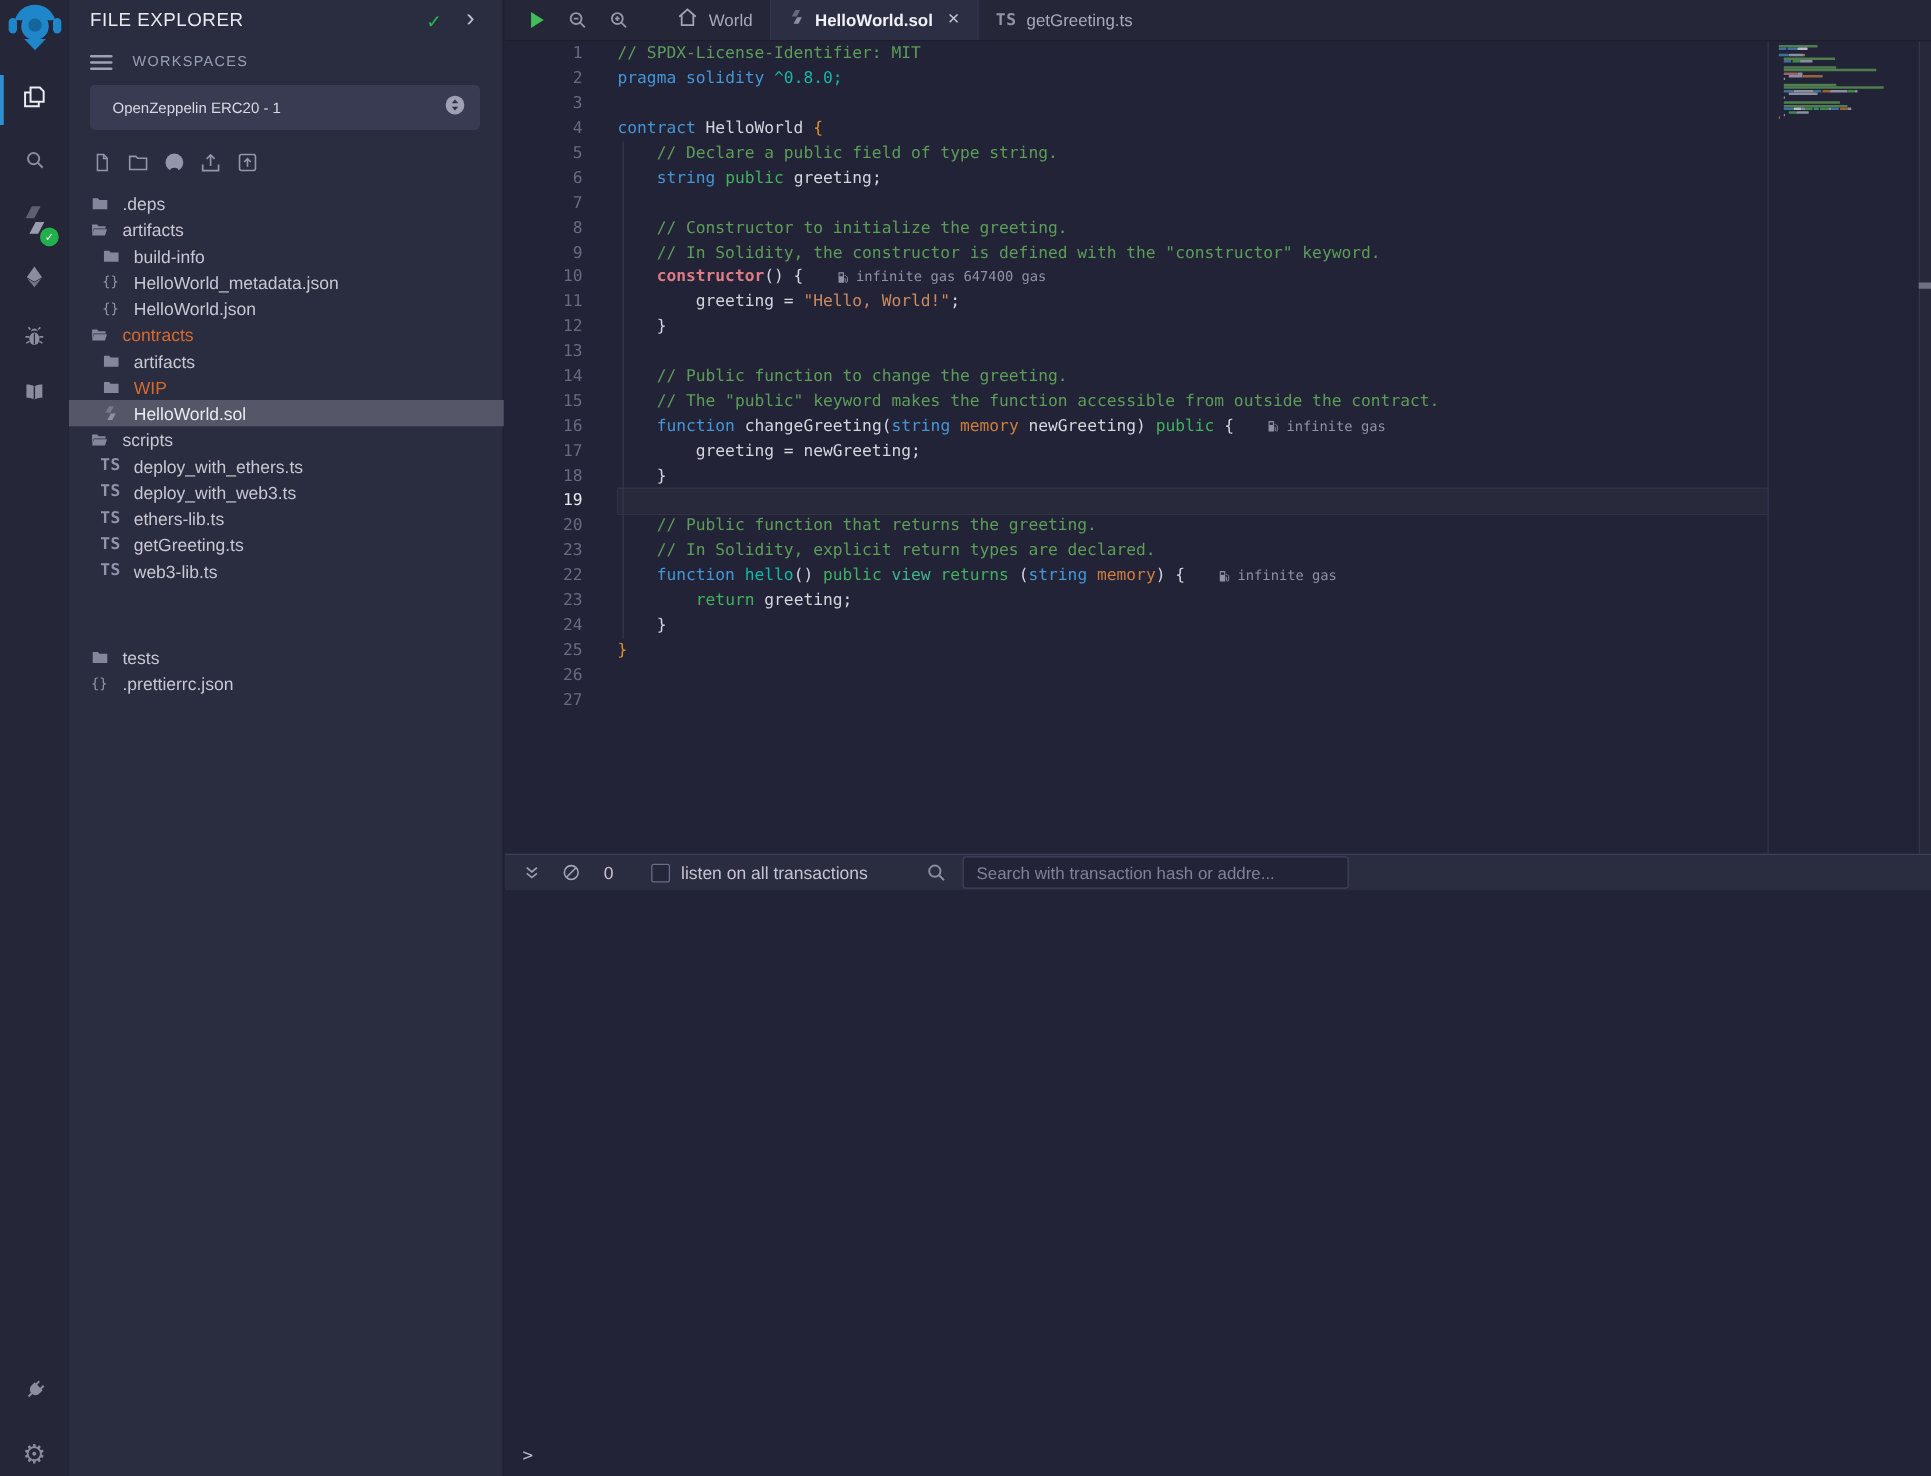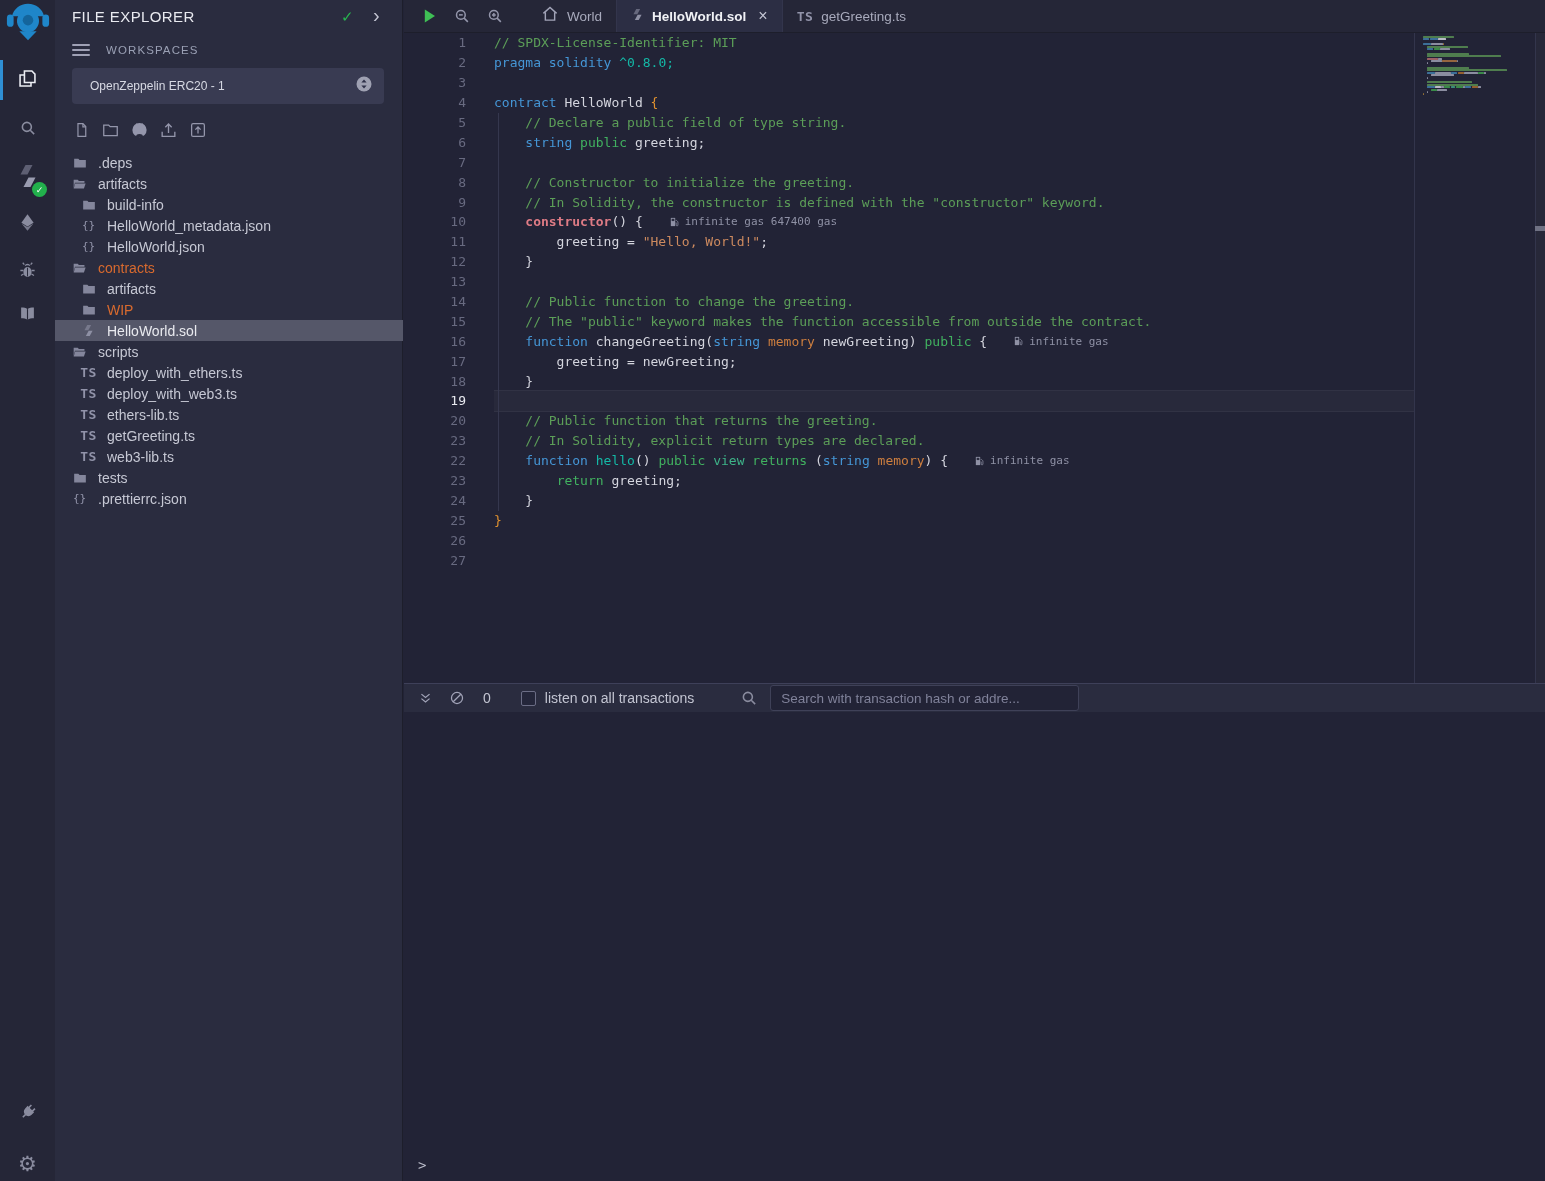--- a/index.html
+++ b/index.html
@@ -349,21 +349,21 @@
             <span class="ico-txt ico-ts">TS</span>
           </span>
           <span class="tree-label">getGreeting.ts</span>
         </div>
         <div class="tree-row" style="padding-left: 25px;">
           <span class="tree-ico">
             <span class="ico-txt ico-ts">TS</span>
           </span>
           <span class="tree-label">web3-lib.ts</span>
         </div>
-        <div class="tree-row" style="padding-left: 16px;">
+        <div class="tree-row" style="padding-left: 16px; margin-top: 48px;">
           <span class="tree-ico">
             <svg viewBox="0 0 24 24" width="16" height="14" fill="none">
               <path d="M2 4.5h7.2l2 2.2H22v13H2z" fill="#84869c"></path>
             </svg>
           </span>
           <span class="tree-label">tests</span>
         </div>
         <div class="tree-row" style="padding-left: 16px;">
           <span class="tree-ico">
             <span class="ico-txt ico-json">{}</span>

